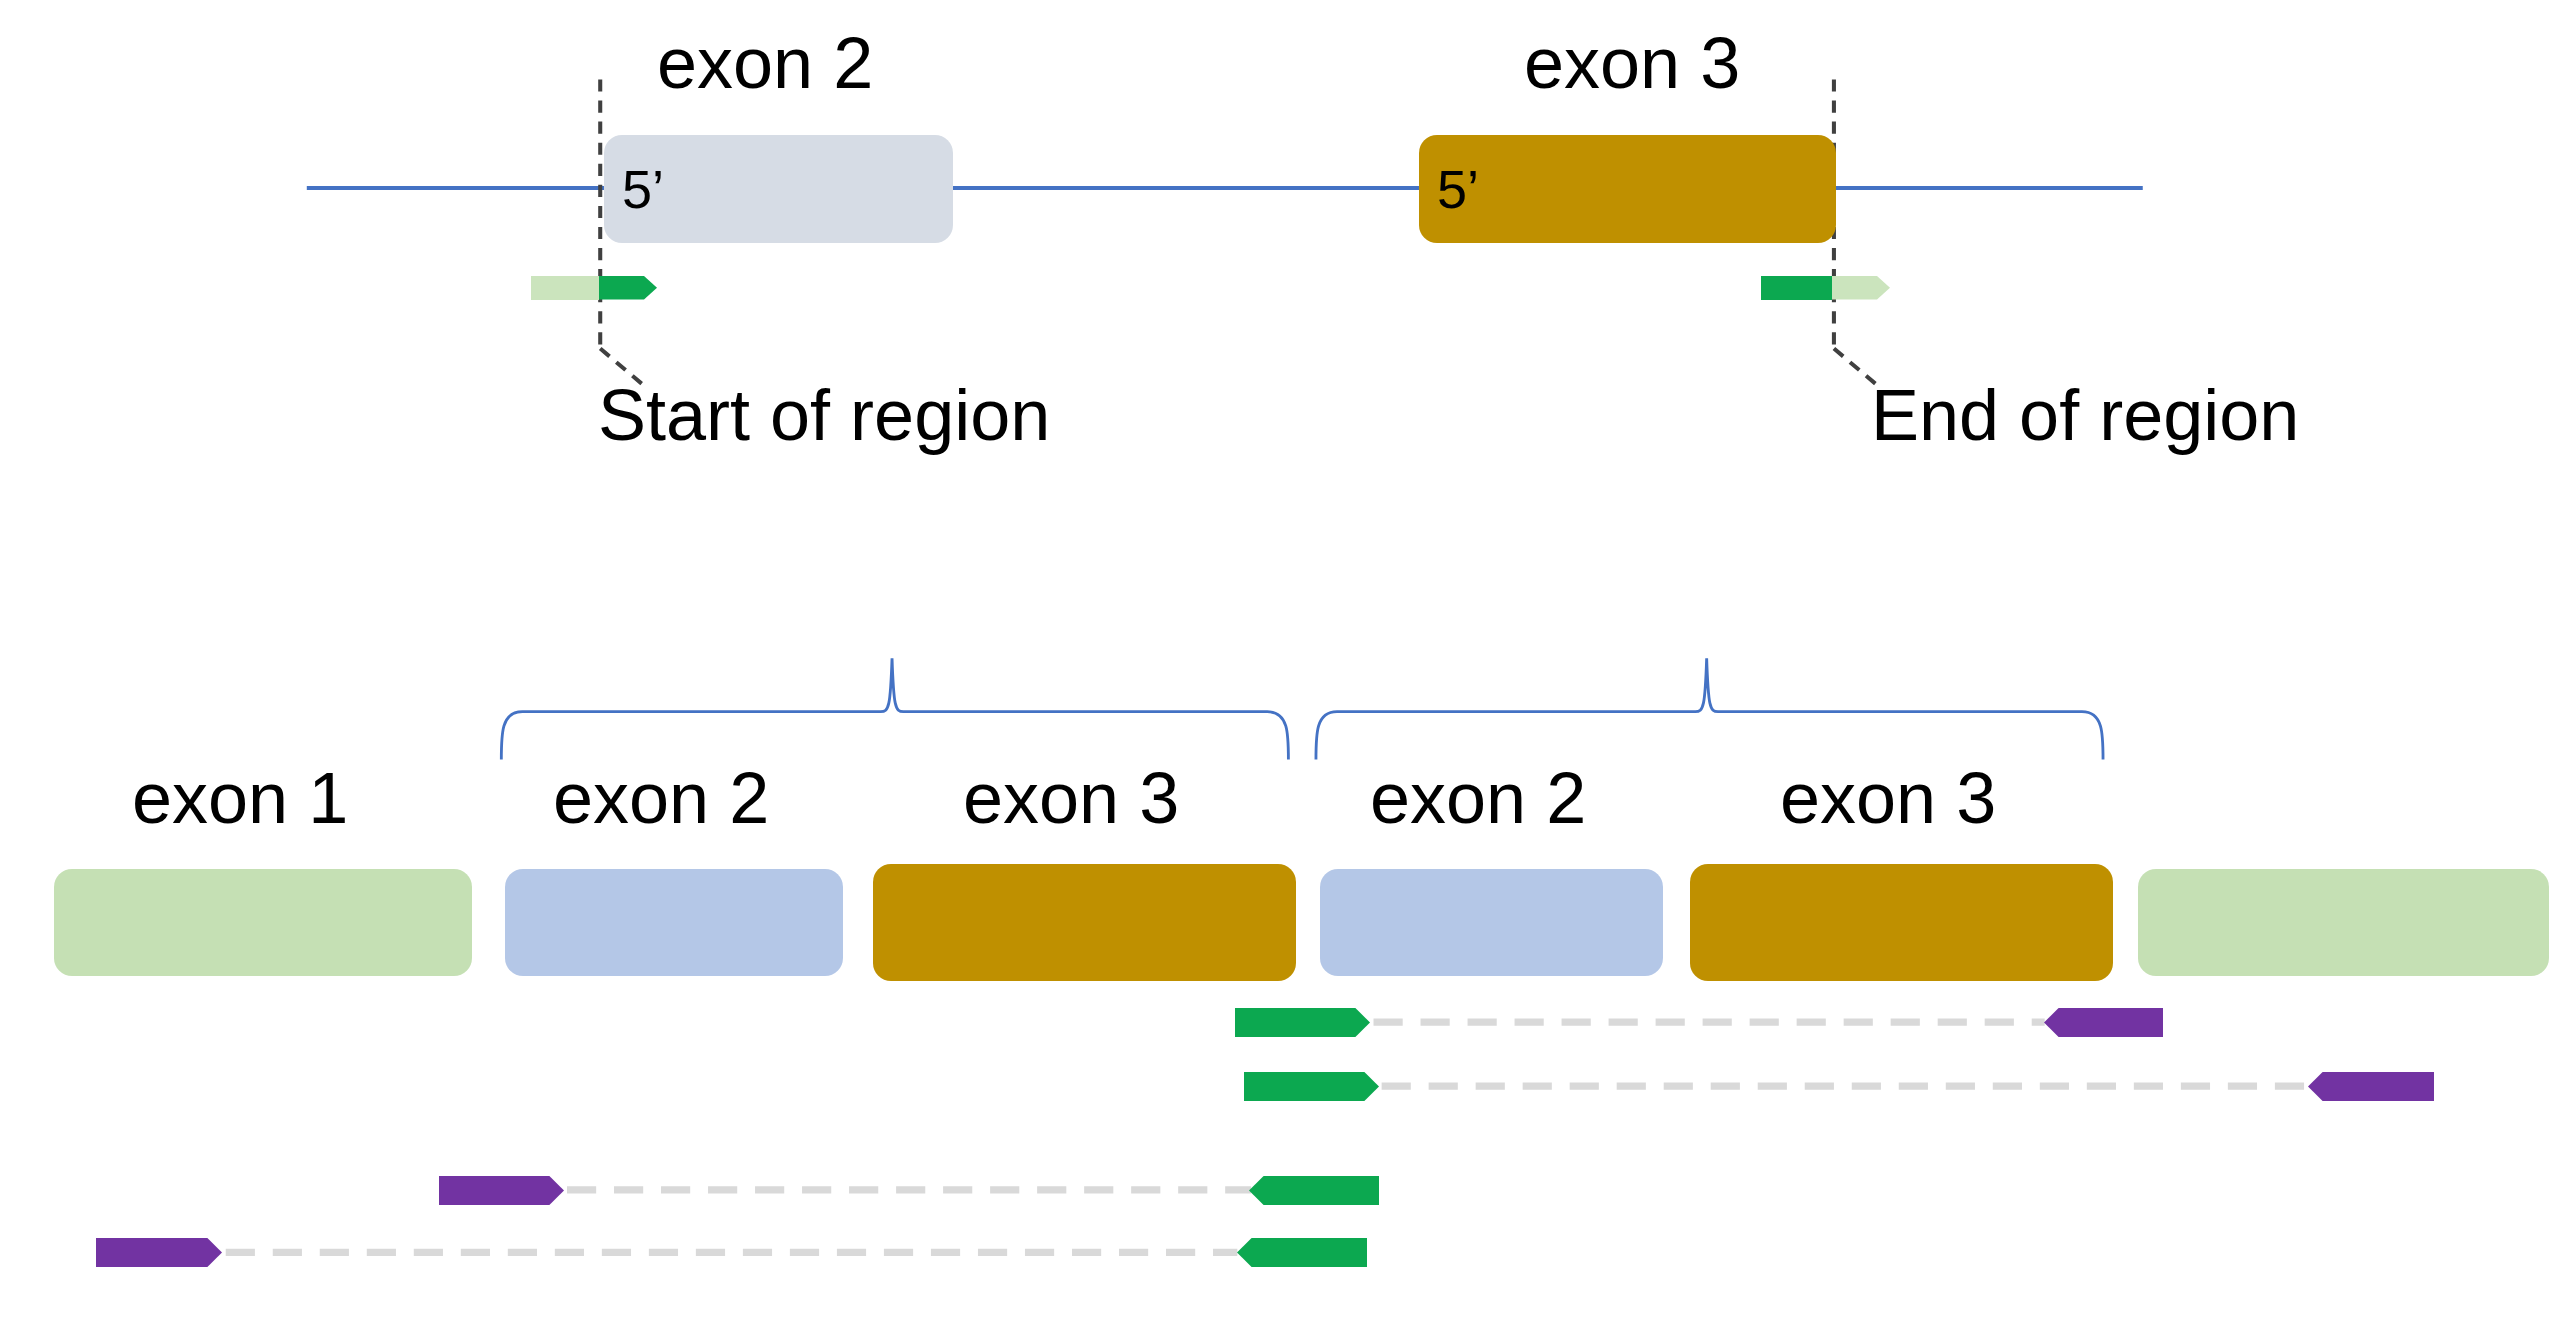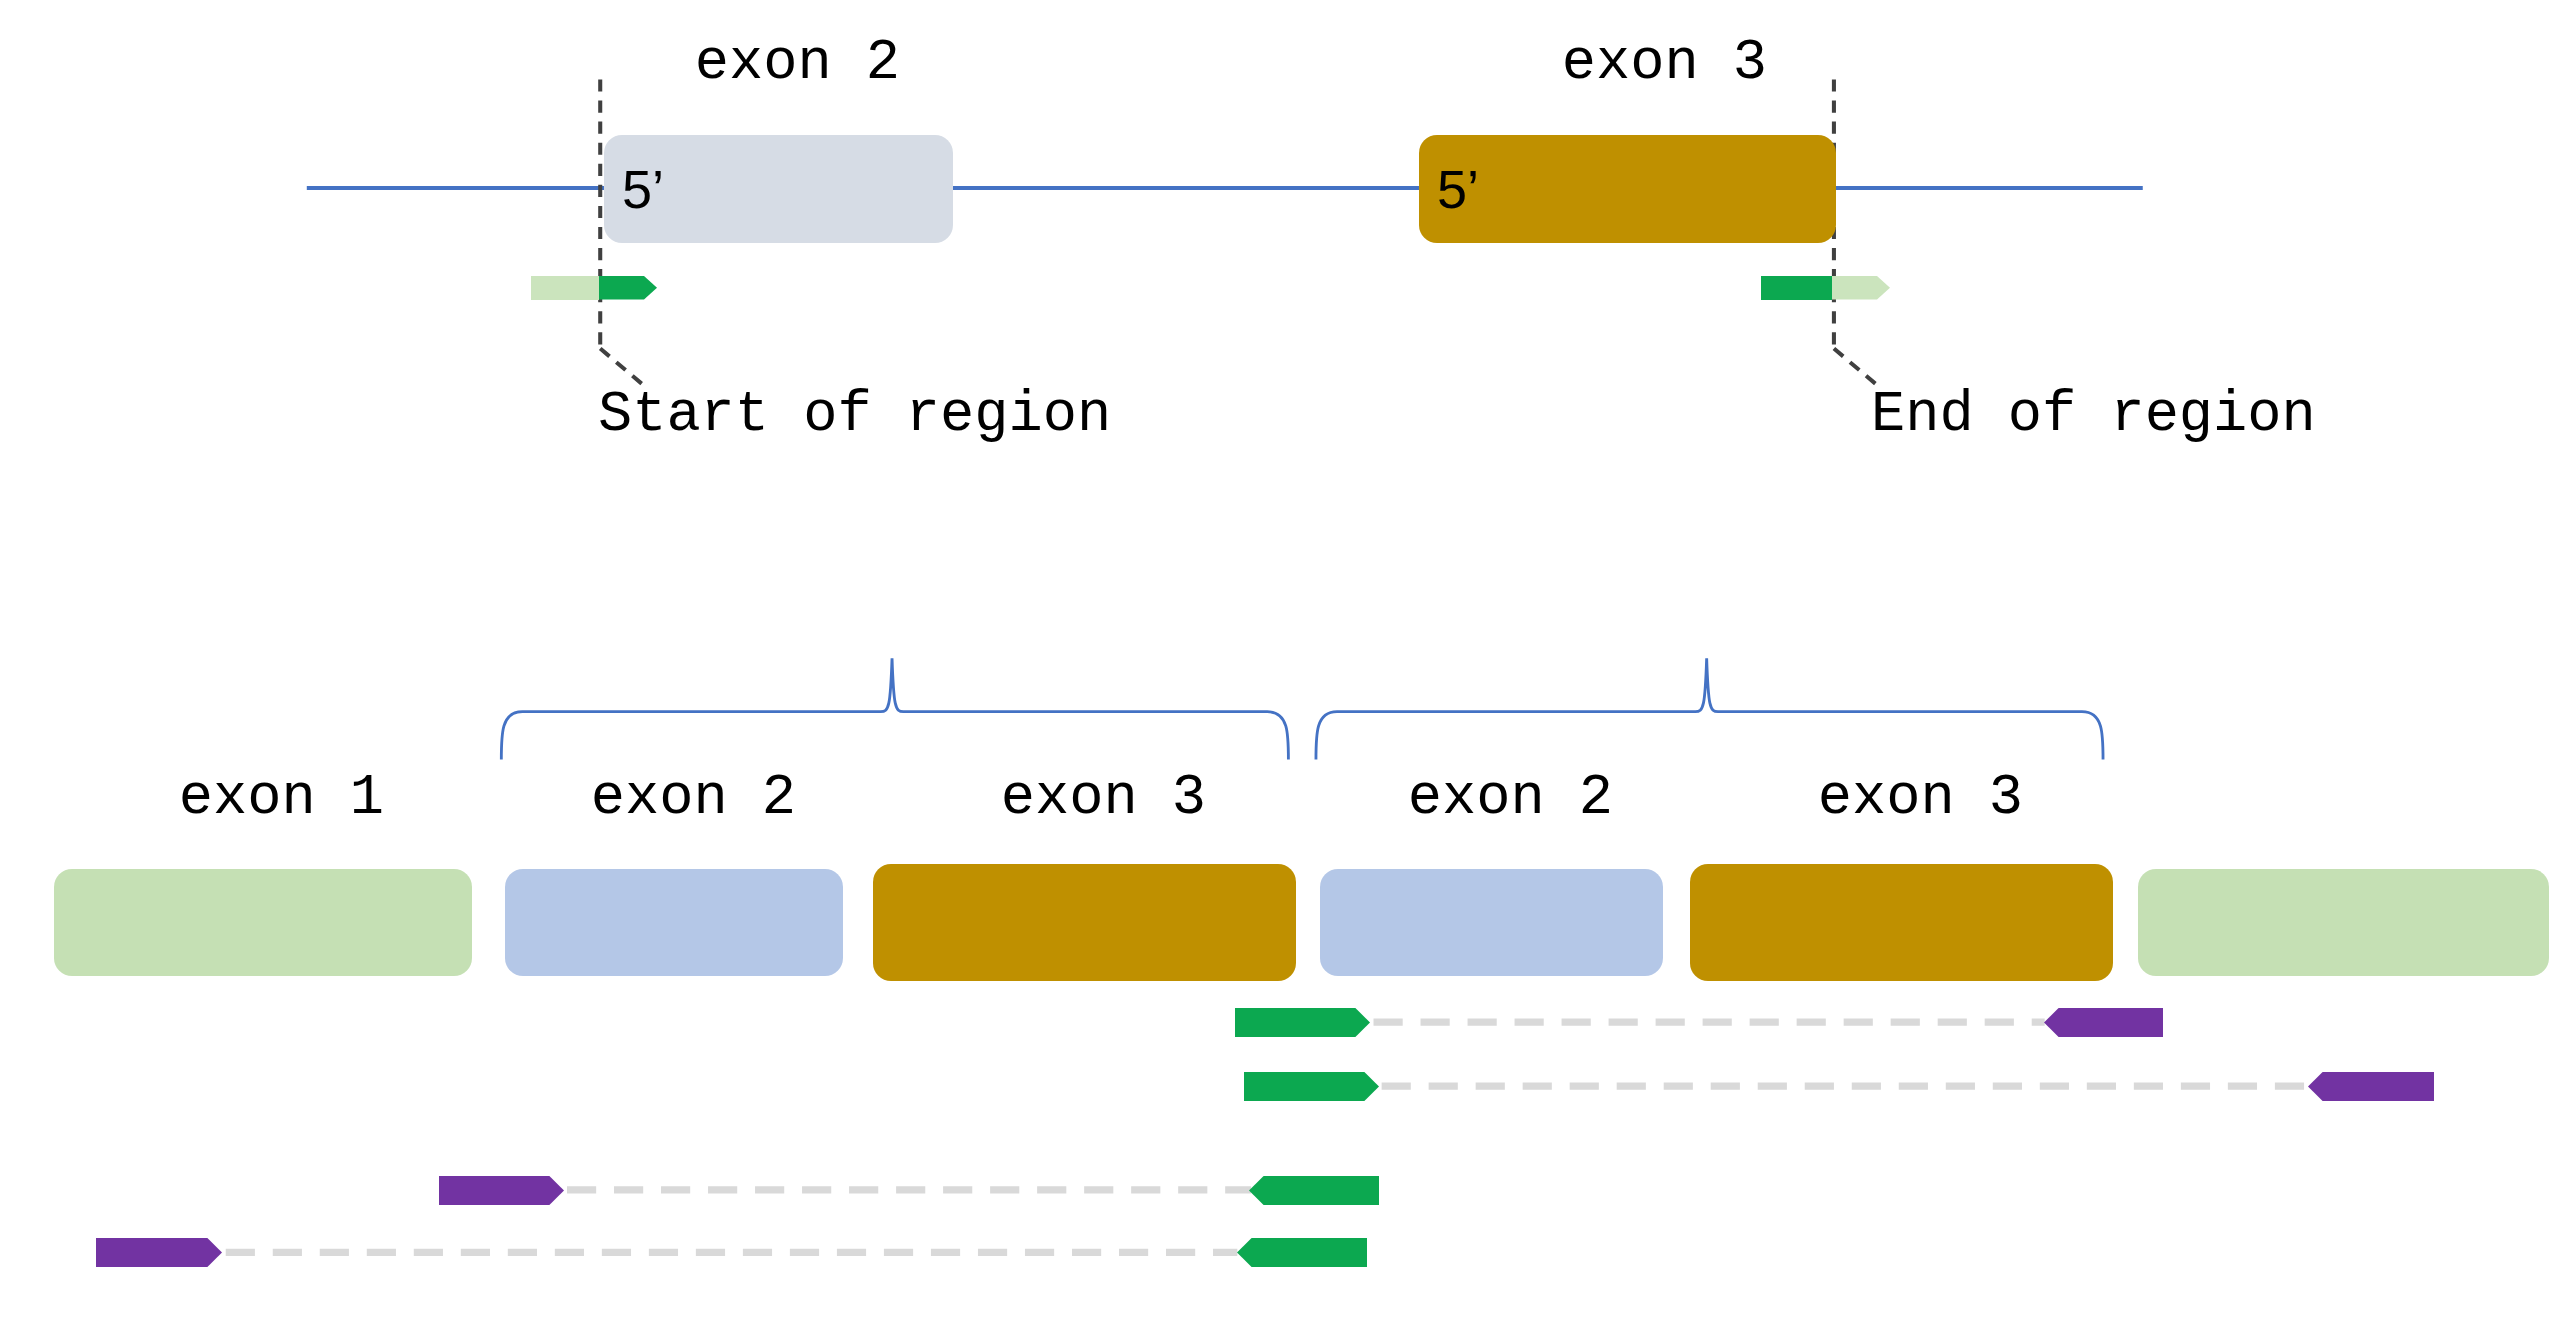--- a/index.html
+++ b/index.html
@@ -6,21 +6,21 @@
   body{font-family:"Liberation Sans", sans-serif; color:#000;}
   .canvas{position:relative;width:2576px;height:1318px;background:#fff;overflow:hidden;}
   svg.lines{position:absolute;left:0;top:0;width:2576px;height:1318px;pointer-events:none;}
 
   .gline{stroke:var(--blue,#4472C4);stroke-width:5;fill:none;}
   .brace{stroke:var(--blue,#4472C4);stroke-width:3.5;fill:none;}
   .vdash{stroke:var(--dark-gray,#404040);stroke-width:5;stroke-dasharray:15 11;fill:none;}
   .pair-dash{stroke:var(--dash-gray,#D9D9D9);stroke-width:9;stroke-dasharray:36 22;fill:none;}
 
   .exon-box{position:absolute;border-radius:18px;}
-  .lbl{position:absolute;font-size:57px;line-height:65px;text-align:right;white-space:nowrap;font-family:Liberation Mono, monospace;}
+  .lbl{position:absolute;font-size:72px;line-height:65px;text-align:left;white-space:nowrap;}
   .five{position:absolute;font-size:54px;line-height:108px;padding-left:18px;}
 
   .arrow{position:absolute;height:29px;}
   .arrow-right{clip-path:polygon(0 0, calc(100% - 14.6px) 0, 100% 50%, calc(100% - 14.6px) 100%, 0 100%);}
   .arrow-left{clip-path:polygon(14.6px 0, 100% 0, 100% 100%, 14.6px 100%, 0 50%);}
   .marker{position:absolute;height:23.5px;}
   .marker-right{clip-path:polygon(0 0, calc(100% - 13px) 0, 100% 50%, calc(100% - 13px) 100%, 0 100%);}
 
   .c-green{background:var(--green,#0CA850);}
   .c-purple{background:var(--purple,#7233A2);}
@@ -65,21 +65,21 @@
 
   <div class="marker c-palegreen" style="left:531px;top:276px;width:68px;"></div>
   <div class="marker marker-right c-green" style="left:599px;top:276px;width:58px;"></div>
 
   <div class="marker c-green" style="left:1761px;top:276px;width:71px;"></div>
   <div class="marker marker-right c-palegreen" style="left:1832px;top:276px;width:58px;"></div>
 
   <div class="lbl" style="left:1871px;top:383px;width:405px;">End of region</div>
   <div class="lbl" style="left:598px;top:383px;width:486px;">Start of region</div>
 
-  <div class="lbl" style="left:141px;top:766px;width:243px;">exon 1</div>
+  <div class="lbl" style="left:132px;top:766px;width:243px;">exon 1</div>
   <div class="lbl" style="left:553px;top:766px;width:243px;">exon 2</div>
   <div class="lbl" style="left:963px;top:766px;width:243px;">exon 3</div>
   <div class="lbl" style="left:1370px;top:766px;width:243px;">exon 2</div>
   <div class="lbl" style="left:1780px;top:766px;width:243px;">exon 3</div>
 
   <div class="exon-box c-lgreen" style="left:54px;top:869px;width:418px;height:107px;"></div>
   <div class="exon-box c-lblue" style="left:505px;top:869px;width:338px;height:107px;"></div>
   <div class="exon-box c-gold" style="left:873px;top:864px;width:423px;height:117px;"></div>
   <div class="exon-box c-lblue" style="left:1320px;top:869px;width:343px;height:107px;"></div>
   <div class="exon-box c-gold" style="left:1690px;top:864px;width:423px;height:117px;"></div>

